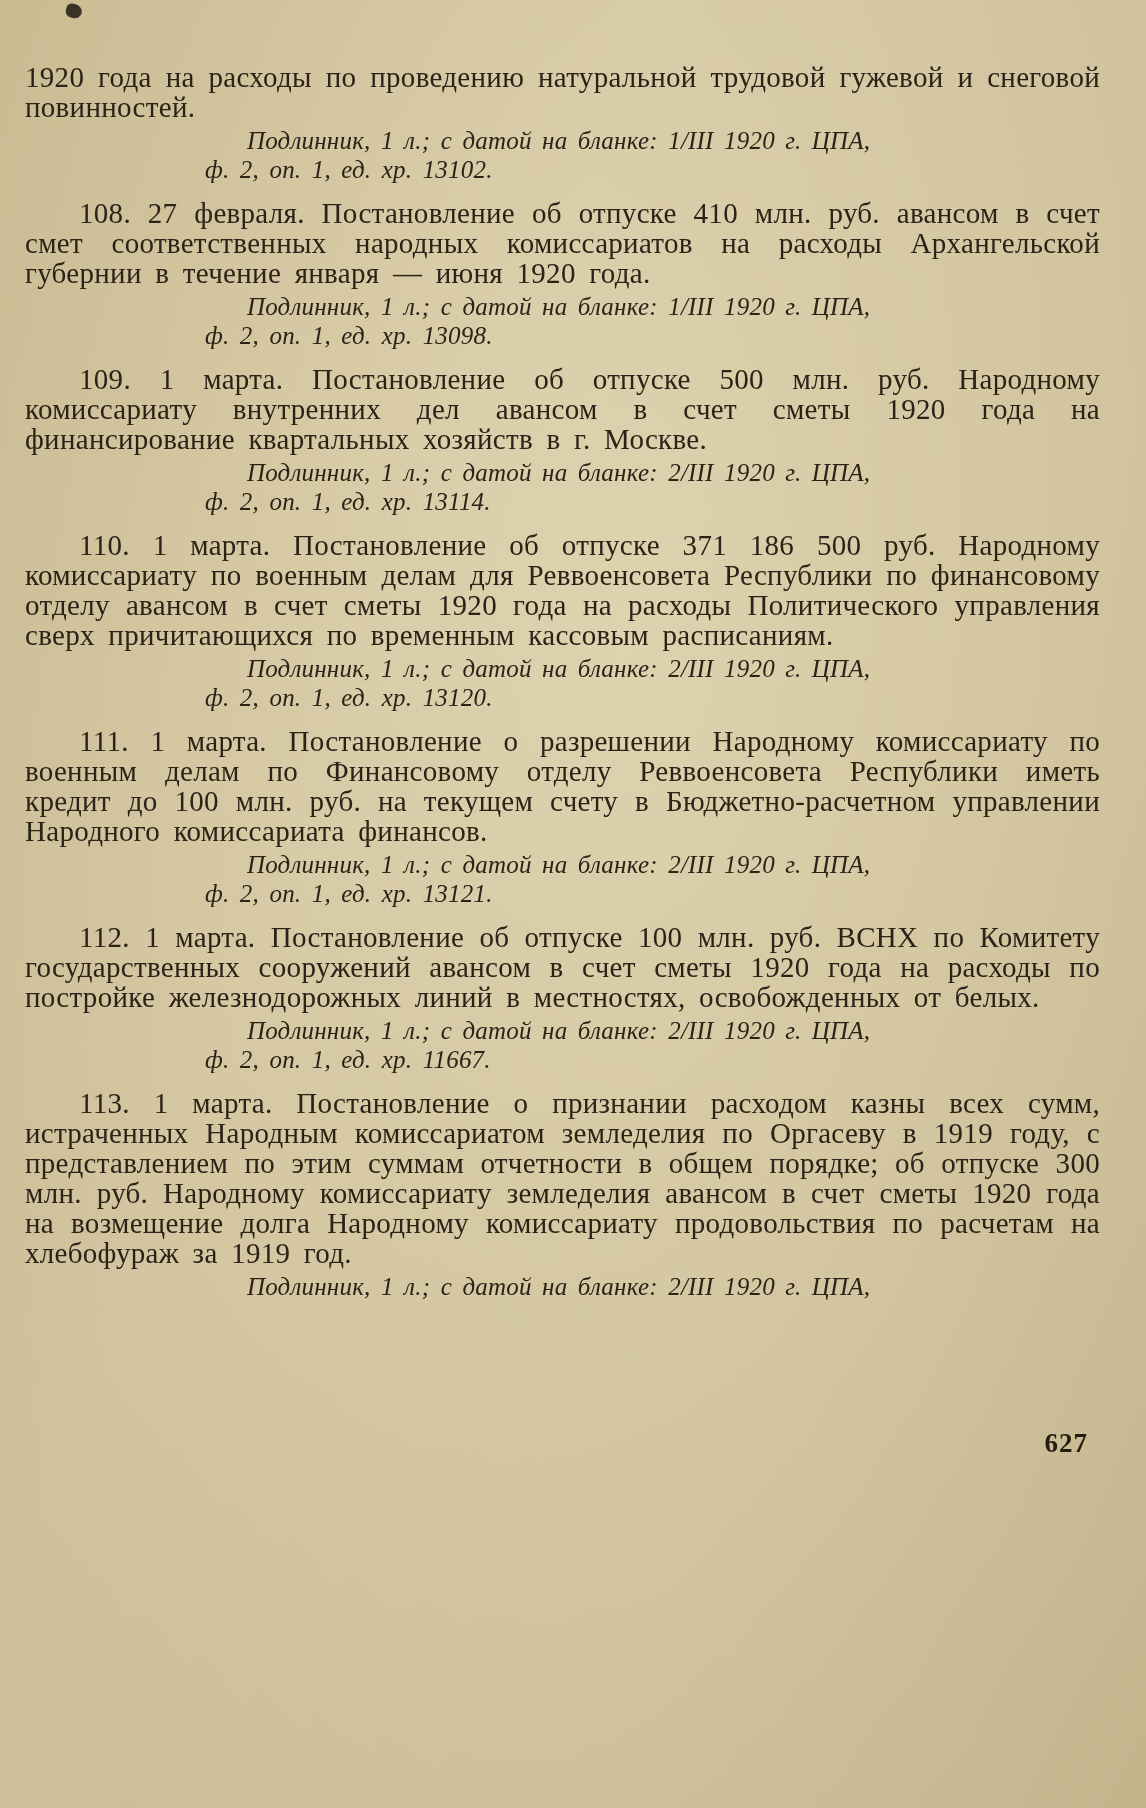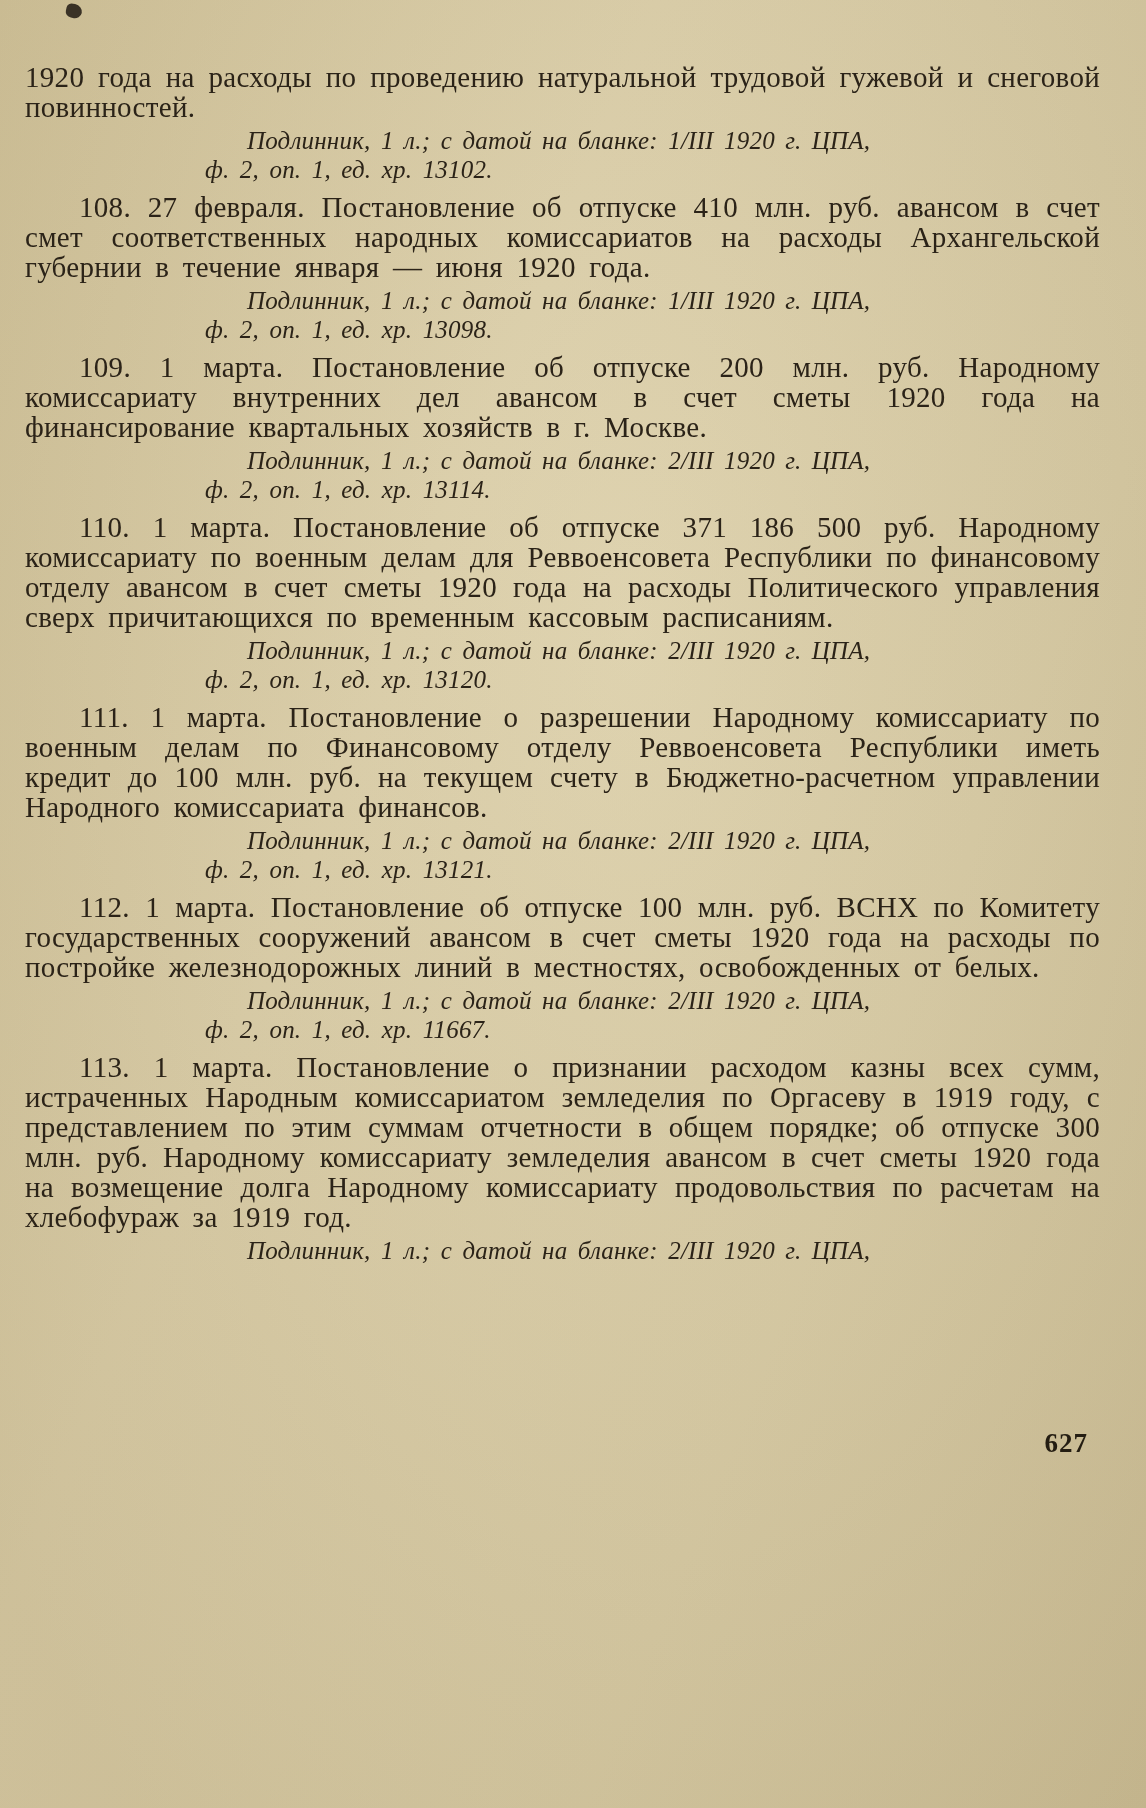--- a/index.html
+++ b/index.html
@@ -32,21 +32,21 @@
     transform: rotate(12deg);
   }
   .body-par {
     margin: 0;
     font-size: 29px;
     line-height: 30px;
     text-align: justify;
     letter-spacing: 0.3px;
     word-spacing: 6px;
   }
-  .entry { margin-top: 8px; }
+  .entry { margin-top: 14px; }
   .entry .body-par { text-indent: 54px; }
   .source {
     margin: 4px 6px 0 180px;
     font-style: italic;
     font-size: 25px;
     line-height: 29px;
     letter-spacing: 0.2px;
     word-spacing: 4px;
   }
   .src-first { padding-left: 42px; }
@@ -77,21 +77,21 @@
 
   <div class="entry">
     <p class="body-par">108. 27 февраля. Постановление об отпуске 410 млн. руб. авансом в счет смет соответственных народных комиссариатов на расходы Архангельской губернии в течение января — июня 1920 года.</p>
     <div class="source">
       <div class="src-first">Подлинник, 1 л.; с датой на бланке: 1/III 1920 г. ЦПА,</div>
       <div>ф. 2, оп. 1, ед. хр. 13098.</div>
     </div>
   </div>
 
   <div class="entry">
-    <p class="body-par">109. 1 марта. Постановление об отпуске 200 млн. руб. Народному комиссариату внутренних дел авансом в счет сметы 1920 года на финансирование квартальных хозяйств в г. Москве.</p>
+    <p class="body-par">109. 1 марта. Постановление об отпуске 500 млн. руб. Народному комиссариату внутренних дел авансом в счет сметы 1920 года на финансирование квартальных хозяйств в г. Москве.</p>
     <div class="source">
       <div class="src-first">Подлинник, 1 л.; с датой на бланке: 2/III 1920 г. ЦПА,</div>
       <div>ф. 2, оп. 1, ед. хр. 13114.</div>
     </div>
   </div>
 
   <div class="entry">
     <p class="body-par">110. 1 марта. Постановление об отпуске 371 186 500 руб. Народному комиссариату по военным делам для Реввоенсовета Республики по финансовому отделу авансом в счет сметы 1920 года на расходы Политического управления сверх причитающихся по временным кассовым расписаниям.</p>
     <div class="source">
       <div class="src-first">Подлинник, 1 л.; с датой на бланке: 2/III 1920 г. ЦПА,</div>

